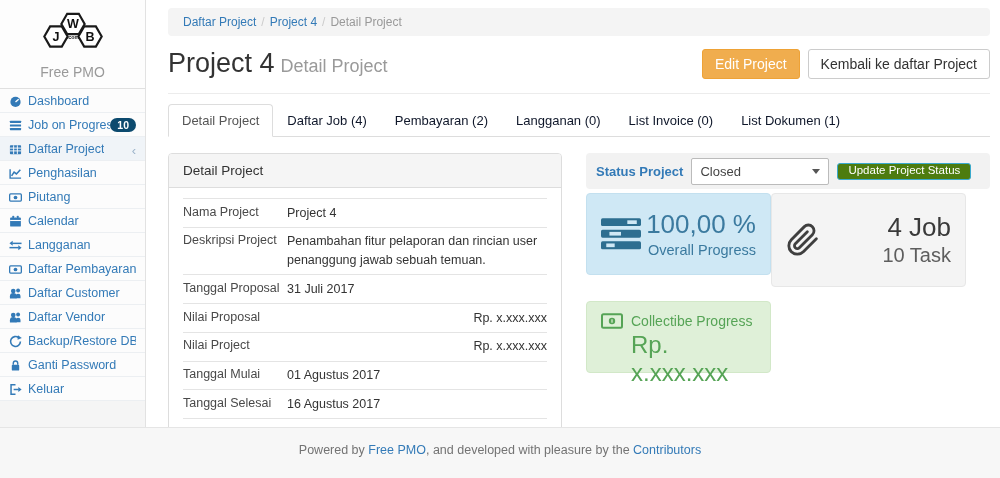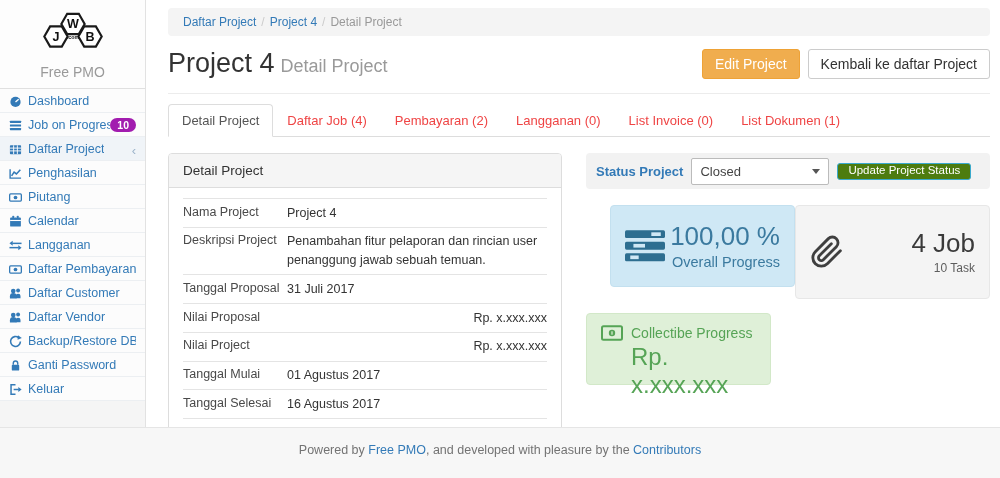--- a/index.html
+++ b/index.html
@@ -11,41 +11,41 @@
   
   .sidebar { width:146px; background:#f5f5f5; border-right:1px solid #e2e2e2; }
   .side-top { background:#fdfdfd; text-align:center; padding:6px 0 8px; }
   .brand-name { font-size:14px; color:#9a9a9a; margin-top:2px; }
   .nav { background:#fcfcfc; border-top:1px solid #e0e0e0; }
   .nav-item { display:flex; align-items:flex-end; padding:4px 9px; height:24px;
               border-bottom:1px solid #eceff2; color:#337ab7; font-size:12.5px; cursor:pointer; }
   .nav-item.active { background:#f0f4f8; }
   .si { width:13px; height:13px; margin-right:6px; flex:none; }
   .nav-label { white-space:nowrap; overflow:hidden; }
-  .badge { margin-left:auto; background:#a21caf; color:#fff; font-size:10.5px; font-weight:bold;
+  .badge { margin-left:auto; background:#0c4a6e; color:#fff; font-size:10.5px; font-weight:bold;
            border-radius:9px; padding:1px 7px; line-height:12px; }
   .chev { margin-left:auto; color:#9bb3c9; font-size:13px; line-height:10px; }
 
   
   .main { flex:1; background:#fff; padding:8px 10px 0 22px; }
   .breadcrumb { background:#f4f4f4; border-radius:4px; padding:7px 15px; font-size:12px; color:#999; }
   .breadcrumb a { color:#337ab7; text-decoration:none; cursor:pointer; }
   .bc-sep { margin:0 5px; color:#ccc; }
 
   .page-header { display:flex; align-items:flex-end; justify-content:space-between;
                  margin-top:12px; border-bottom:1px solid #ececec; padding-bottom:14px; }
   .ph-title { font-size:27px; font-weight:normal; color:#333; }
   .ph-sub { font-size:18px; color:#9a9a9a; margin-left:6px; font-weight:normal; }
   .ph-actions { display:flex; gap:8px; }
   .btn { font-size:14px; border-radius:3px; padding:7px 12px; cursor:pointer; line-height:1; border:1px solid transparent; }
   .btn-orange { background:#f0ad4e; border-color:#eea236; color:#fff; }
   .btn-default { background:#fff; border-color:#ccc; color:#333; }
 
   .tabs { display:flex; margin-top:10px; border-bottom:1px solid #ddd; }
-  .tab { font-size:13px; padding:8px 13px; color:#ef4444; cursor:pointer; margin-bottom:-1px; border:1px solid transparent; }
+  .tab { font-size:13px; padding:8px 13px; color:#0f172a; cursor:pointer; margin-bottom:-1px; border:1px solid transparent; }
   .tab.active { background:#fff; color:#555; border-color:#ddd #ddd #fff #ddd; border-radius:4px 4px 0 0; }
 
   .content-row { display:flex; margin-top:16px; }
 
   
   .panel { width:394px; border:1px solid #ddd; border-radius:4px; background:#fff; align-self:flex-start; }
   .panel-head { background:#f5f5f5; border-bottom:1px solid #ddd; padding:9px 14px; font-size:13.5px; color:#333;
                 border-radius:3px 3px 0 0; }
   .panel-body { padding:10px 14px 8px; }
   .drow { display:flex; padding:2.5px 0; border-top:1px solid #e4e4e4; }
@@ -60,32 +60,32 @@
   .status-bar { background:#f2f2f2; border-radius:4px; padding:4px 10px; height:36px;
                 display:flex; align-items:center; gap:8px; }
   .status-label { font-size:13px; font-weight:bold; color:#337ab7; white-space:nowrap; }
   .select { width:138px; height:27px; background:#fff; border:1px solid #bbb; border-radius:2px;
             display:flex; align-items:center; justify-content:space-between; padding:0 8px;
             font-size:13px; color:#444; cursor:pointer; }
   .caret { width:0; height:0; border-left:4px solid transparent; border-right:4px solid transparent;
            border-top:5px solid #555; }
   .btn-info { background:#4d7c0f; border-color:#39a9cd; color:#fff; font-size:11.5px; height:17px; padding:0 10px; }
 
-  .cards-row { display:flex; justify-content:flex-end; margin-top:16px; }
+  .cards-row { display:flex; justify-content:flex-start; margin-top:4px; }
   .card { border-radius:4px; padding:12px 14px; }
   .card-progress { width:185px; height:82px; background:#cfe8f5; border:1px solid #c3e0ef;
                    display:flex; align-items:center; color:#3b7a9f; }
   .card-progress .txt { flex:1; text-align:right; }
   .cp-value { font-size:26px; line-height:1.1; }
   .cp-caption { font-size:14.5px; margin-top:3px; }
   .card-jobs { width:195px; height:94px; background:#f4f4f4; border:1px solid #e7e7e7;
                display:flex; align-items:center; }
   .card-jobs .txt { flex:1; text-align:right; }
   .cj-value { font-size:26px; color:#3a3a3a; line-height:1.1; }
-  .cj-caption { font-size:12px; color:#5d5d5d; margin-top:3px; }
+  .cj-caption { font-size:20px; color:#5d5d5d; margin-top:3px; }
   .card-earn { width:185px; height:72px; background:#dff0d8; border:1px solid #d2e8c8;
                margin-top:14px; color:#56a456; padding:11px 14px; }
   .ce-row1 { display:flex; align-items:center; gap:8px; font-size:14px; white-space:nowrap; }
   .ce-value { font-size:24px; margin-left:30px; margin-top:2px; }
 
   
   .footer { height:51px; background:#f7f7f7; border-top:1px solid #e5e5e5; text-align:center;
             padding-top:15px; font-size:12.5px; color:#737373; }
   .footer a { color:#337ab7; text-decoration:none; cursor:pointer; }
 </style>

